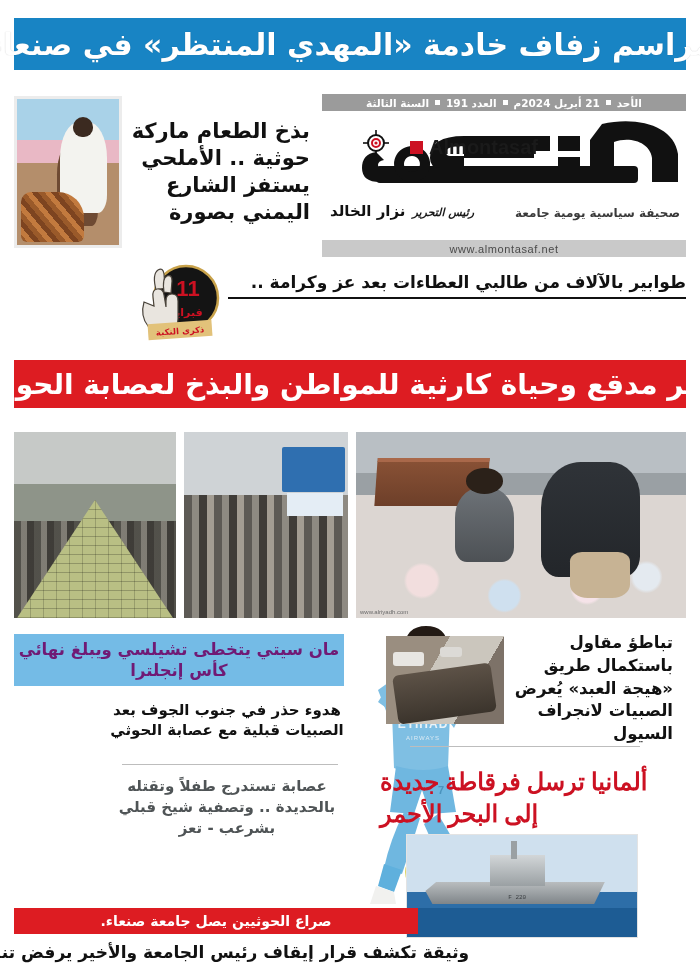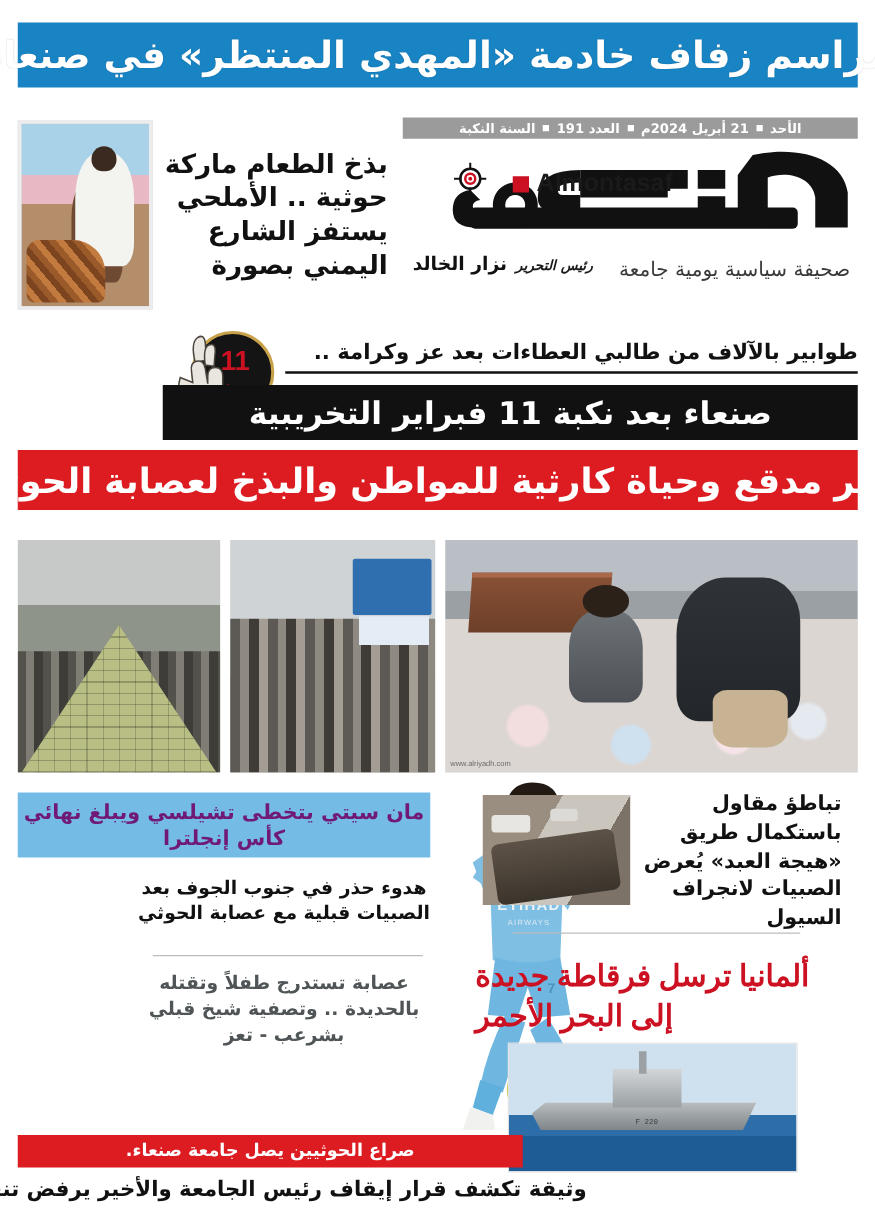--- a/index.html
+++ b/index.html
@@ -84,21 +84,21 @@
     font-size: 20px; font-weight: bold; color: #1a1a1a;
     font-family: "Liberation Sans", sans-serif;
     direction: ltr;
     padding-left: 47px;
   }
   .brand-latin .red-sq { width: 13px; height: 13px; background: #cc1122; display: inline-block; }
   .target-icon { position: absolute; right: 297px; top: 16px; width: 26px; height: 26px; }
 
   .slogan {
     position: absolute; right: 6px; top: 92px;
-    font-size: 16px; color: #3a3a3a; font-weight: normal;
+    font-size: 12px; color: #3a3a3a; font-weight: bold;
   }
   .editor {
     position: absolute; left: 8px; top: 88px; display: flex; align-items: baseline; gap: 7px;
     direction: rtl;
   }
   .editor .lbl { font-size: 11px; font-weight: bold; color: #1a1a1a; font-style: italic; }
   .editor .name { font-size: 15px; font-weight: bold; color: #111; }
   .weburl {
     position: absolute; left: 0; top: 152px; width: 364px; height: 17px;
     background: #c9c9c9; color: #4a4a4a;
@@ -271,21 +271,21 @@
 
     <div class="masthead">
 
       <div class="dateline">
         <span>الأحد</span>
         <span class="sq"></span>
         <span>21 أبريل 2024م</span>
         <span class="sq"></span>
         <span>العدد 191</span>
         <span class="sq"></span>
-        <span>السنة النكبة</span>
+        <span>السنة الثالثة</span>
       </div>
 
       <div class="logo-area">
 
         <div class="logo-ar">
           <svg width="330" height="80" viewBox="0 0 330 80" xmlns="http://www.w3.org/2000/svg">
             <g fill="#111111">
 
               <path d="M250 6 C286 -2 322 8 326 36 L326 64 L300 64 L300 40 C298 24 278 18 262 24 L262 64 L238 64 L238 22 Z"></path>
 
@@ -323,20 +323,21 @@
         </div>
 
         <div class="slogan">صحيفة سياسية يومية جامعة</div>
 
         <div class="editor">
           <span class="lbl">رئيس التحرير</span>
           <span class="name">نزار الخالد</span>
         </div>
       </div>
 
+      <div class="weburl">www.almontasaf.net</div>
     </div>
   </div>
 
   <div class="feb-strip">
     <div class="feb-kicker">طوابير بالآلاف من طالبي العطاءات بعد عز وكرامة ..</div>
     <div class="feb-logo">
       <svg width="96" height="84" viewBox="0 0 96 84" xmlns="http://www.w3.org/2000/svg">
         <circle cx="56" cy="36" r="32" fill="#141414" stroke="#c8a24a" stroke-width="2.5"></circle>
         <text x="58" y="34" font-family="Liberation Sans, sans-serif" font-size="22" font-weight="bold" fill="#cc1122" text-anchor="middle">11</text>
         <text x="56" y="54" font-family="DejaVu Sans, sans-serif" font-size="11" font-weight="bold" fill="#cc1122" text-anchor="middle" direction="rtl">فبراير</text>
@@ -346,23 +347,20 @@
           <path d="M34 30 q-2 -14 3 -16 q5 -2 5 5 l-1 12 z"></path>
           <path d="M14 40 q-4 14 4 24 q8 9 20 7 q10 -2 10 -14 l0 -18 q0 -7 -6 -7 q-6 0 -6 7 l0 6 l-2 -12 q-1 -7 -7 -6 q-5 1 -4 8 l1 9 z"></path>
         </g>
 
         <rect x="18" y="60" width="64" height="16" fill="#e2c27a" transform="rotate(-4 50 68)"></rect>
         <text x="50" y="72" font-family="DejaVu Sans, sans-serif" font-size="8.5" font-weight="bold" fill="#cc1122" text-anchor="middle" direction="rtl" transform="rotate(-4 50 68)">ذكرى النكبة</text>
       </svg>
     </div>
   </div>
 
-  <div class="black-bar">
-    <span class="txt">صنعاء بعد نكبة  11 فبراير التخريبية</span>
-  </div>
 
   <div class="red-bar">
     <span class="txt">فقر مدقع وحياة كارثية للمواطن والبذخ لعصابة الحوثي</span>
   </div>
 
   <div class="photo-row">
 
     <div class="ph ph-trash">
       <div class="bg-trash"></div>
       <div class="trash-bin"></div>

